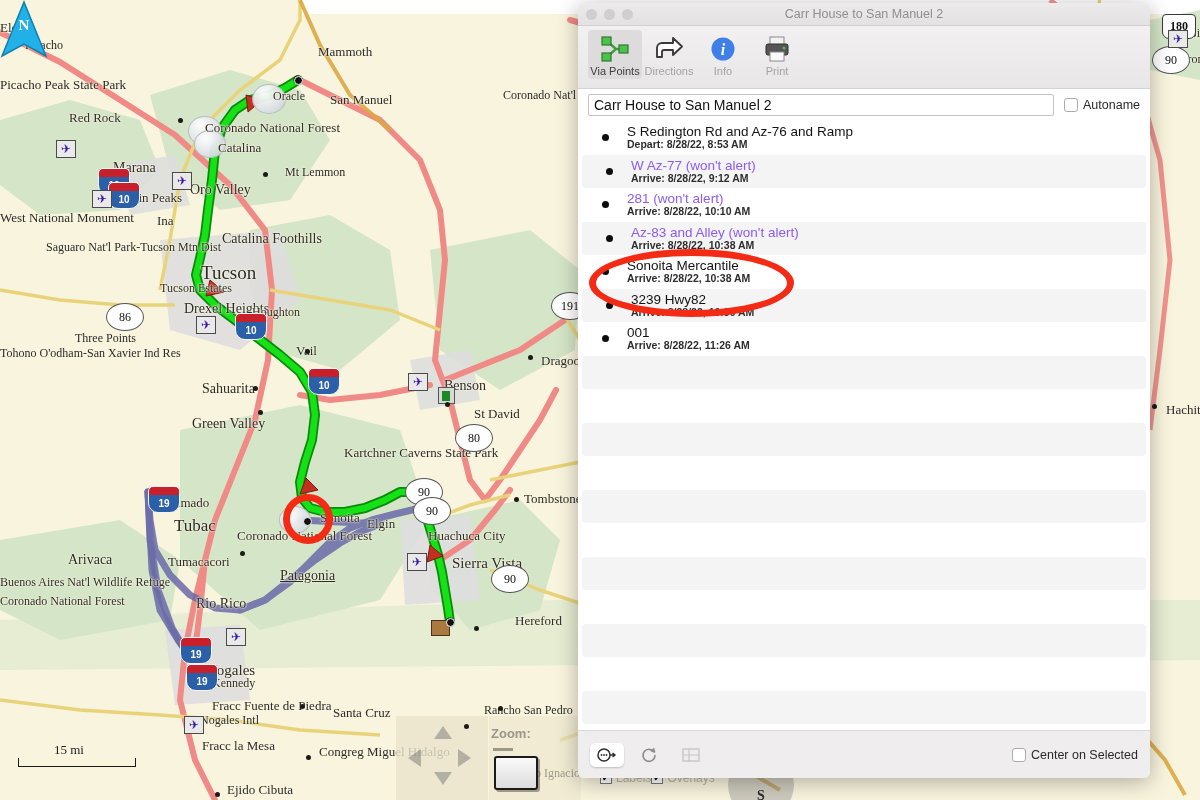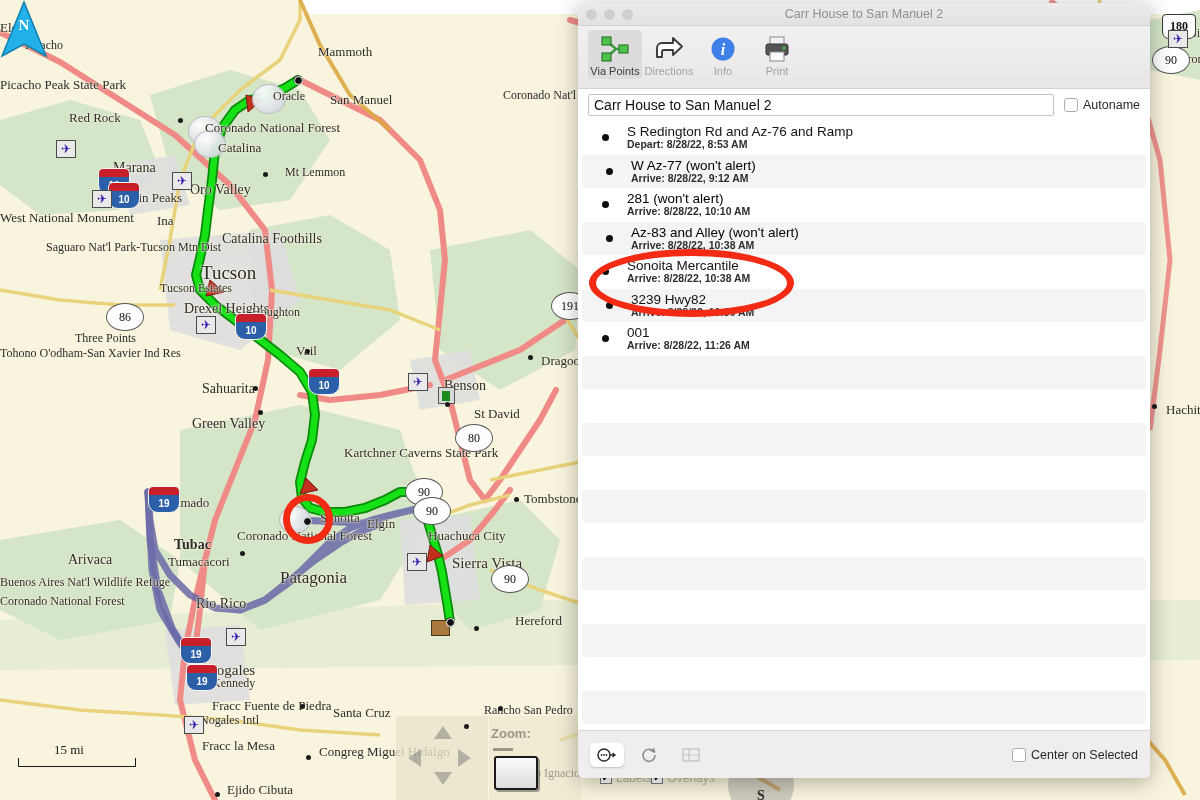--- a/index.html
+++ b/index.html
@@ -203,21 +203,21 @@
 
   #list { flex: 1 1 auto; overflow: hidden; background: #fff; position: relative; }
   .row {
     height: 33.5px; display: flex; align-items: center;
     padding: 0 10px 0 24px;
   }
   .row.alt { background: #f4f4f4; border-radius: 4px; margin: 0 4px; }
   .row .bullet { width: 7px; height: 7px; border-radius: 50%; background: #0d0d0d; flex: none; margin-right: 18px; }
   .row .txt { display: flex; flex-direction: column; line-height: 1.12; }
   .row .t1 { font-size: 13.5px; color: #131313; }
-  .row .t1.muted { color: #000000; }
+  .row .t1.muted { color: #8b5cf6; }
   .row .t2 { font-size: 10.5px; color: #2d2d2d; font-weight: bold; }
 
   #bottombar {
     flex: none; height: 48px;
     background: #efeded; border-top: 1px solid #d9d7d7;
     display: flex; align-items: center; padding: 0 12px; gap: 8px;
   }
   .bbtn {
     width: 34px; height: 24px; border-radius: 5px;
     display: flex; align-items: center; justify-content: center;
@@ -346,28 +346,28 @@
         <div class="maplabel" style="left: 75px; top: 331px; font-size: 12px;">Three Points</div>
         <div class="maplabel" style="left: 296px; top: 343px; font-size: 13px;">Vail</div>
         <div class="maplabel" style="left: 202px; top: 381px; font-size: 14px;">Sahuarita</div>
         <div class="maplabel" style="left: 192px; top: 416px; font-size: 14px;">Green Valley</div>
         <div class="maplabel" style="left: 444px; top: 378px; font-size: 14px;">Benson</div>
         <div class="maplabel" style="left: 474px; top: 406px; font-size: 13px;">St David</div>
         <div class="maplabel" style="left: 541px; top: 353px; font-size: 13px;">Dragoon</div>
         <div class="maplabel" style="left: 344px; top: 445px; font-size: 13px;">Kartchner Caverns State Park</div>
         <div class="maplabel" style="left: 524px; top: 491px; font-size: 13px;">Tombstone</div>
         <div class="maplabel" style="left: 171px; top: 495px; font-size: 13px;">Amado</div>
-        <div class="maplabel" style="left: 174px; top: 537px; font-size: 14px; font-weight: bold;">Tubac</div>
+        <div class="maplabel" style="left: 174px; top: 516px; font-size: 17px;">Tubac</div>
         <div class="maplabel" style="left: 168px; top: 554px; font-size: 13px;">Tumacacori</div>
         <div class="maplabel" style="left: 320px; top: 510px; font-size: 13px;">Sonoita</div>
         <div class="maplabel" style="left: 367px; top: 516px; font-size: 13px;">Elgin</div>
         <div class="maplabel" style="left: 237px; top: 528px; font-size: 13px;">Coronado National Forest</div>
         <div class="maplabel" style="left: 428px; top: 528px; font-size: 13px;">Huachuca City</div>
         <div class="maplabel" style="left: 452px; top: 555px; font-size: 15px;">Sierra Vista</div>
-        <div class="maplabel" style="left: 280px; top: 568px; font-size: 17px;">Patagonia</div>
+        <div class="maplabel" style="left: 280px; top: 568px; font-size: 14px; text-decoration: underline;">Patagonia</div>
         <div class="maplabel" style="left: 68px; top: 552px; font-size: 14px;">Arivaca</div>
         <div class="maplabel" style="left: 0px; top: 575px; font-size: 12px;">Buenos Aires Nat'l Wildlife Refuge</div>
         <div class="maplabel" style="left: 0px; top: 594px; font-size: 12px;">Coronado National Forest</div>
         <div class="maplabel" style="left: 196px; top: 596px; font-size: 14px;">Rio Rico</div>
         <div class="maplabel" style="left: 515px; top: 613px; font-size: 13px;">Hereford</div>
         <div class="maplabel" style="left: 206px; top: 662px; font-size: 15px;">Nogales</div>
         <div class="maplabel" style="left: 212px; top: 676px; font-size: 12px;">Kennedy</div>
         <div class="maplabel" style="left: 212px; top: 698px; font-size: 13px;">Fracc Fuente de Piedra</div>
         <div class="maplabel" style="left: 200px; top: 713px; font-size: 12px;">Nogales Intl</div>
         <div class="maplabel" style="left: 333px; top: 705px; font-size: 13px;">Santa Cruz</div>

